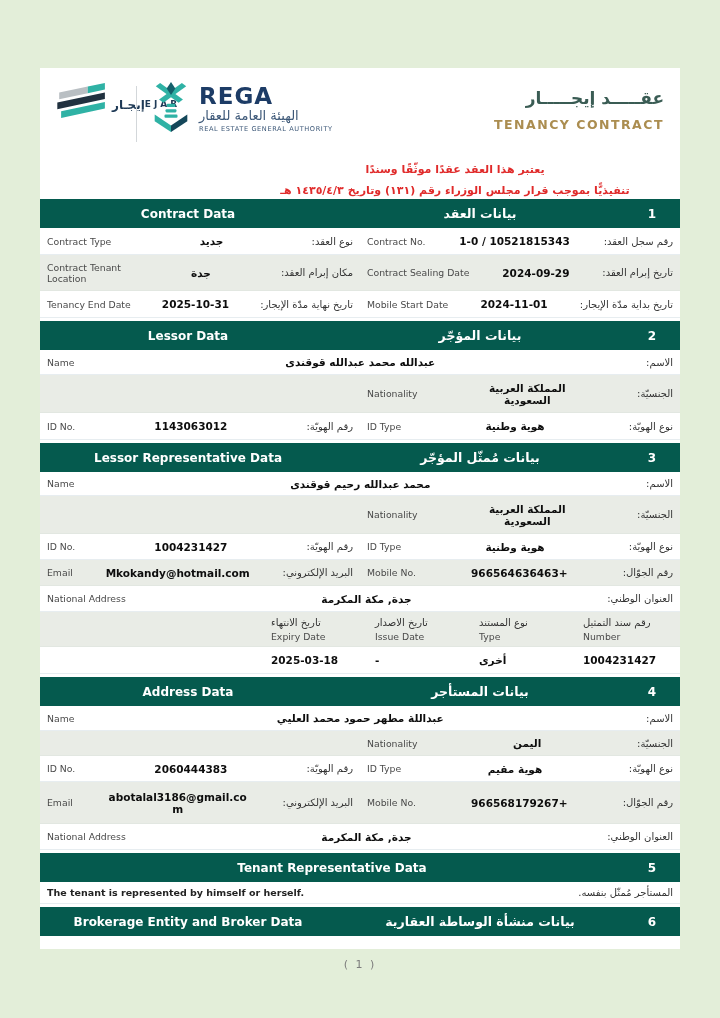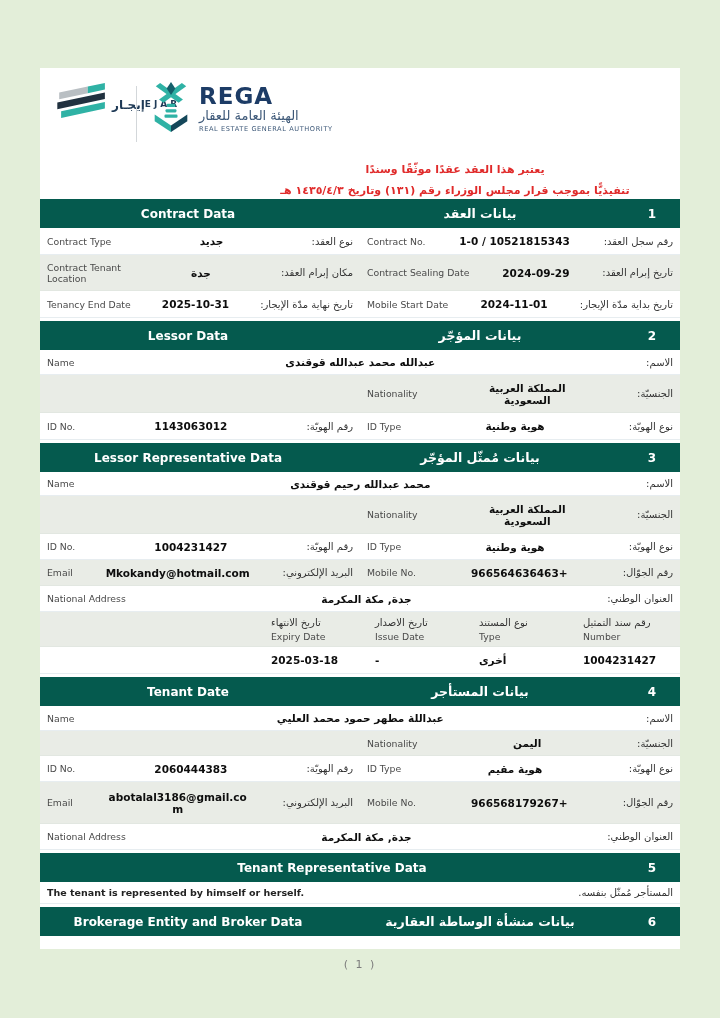--- a/index.html
+++ b/index.html
@@ -97,20 +97,24 @@
             <polygon points="5,30 20,40 20,46 5,36" fill="#2fb2a5"></polygon>
             <polygon points="35,30 20,40 20,46 35,36" fill="#14475a"></polygon>
           </svg>
         </span>
         <div class="rega-text">
           <span class="rega-word">REGA</span>
           <span class="rega-ar">الهيئة العامة للعقار</span>
           <span class="rega-en">REAL ESTATE GENERAL AUTHORITY</span>
         </div>
       </div>
+      <div class="contract-title">
+        <div class="title-ar">عقـــــد إيجـــــار</div>
+        <div class="title-en">TENANCY CONTRACT</div>
+      </div>
     </div>
 
     <div class="disclaimer">
       <div>يعتبر هذا العقد عقدًا موثّقًا وسندًا</div>
       <div>تنفيذيًّا بموجب قرار مجلس الوزراء رقم (١٣١) وتاريخ ١٤٣٥/٤/٣ هـ</div>
     </div>
 
     <div class="section">
       <div class="bar">
         <span class="num">1</span>
@@ -307,21 +311,21 @@
         <div class="dcol">
             <div class="d-val">2025-03-18</div>
           </div>
       </div>
     </div>
 
     <div class="section">
       <div class="bar">
         <span class="num">4</span>
         <span class="t-ar">بيانات المستأجر</span>
-        <span class="t-en">Tenant Date</span>
+        <span class="t-en">Address Data</span>
       </div>
       <div class="row" style="min-height:25px">
         <div class="field full">
           <span class="lab-ar">الاسم:</span>
           <span class="val">
               <span class="val-inner">عبداللة مطهر حمود محمد العليي</span>
             </span>
           <span class="lab-en">Name</span>
         </div>
       </div>

